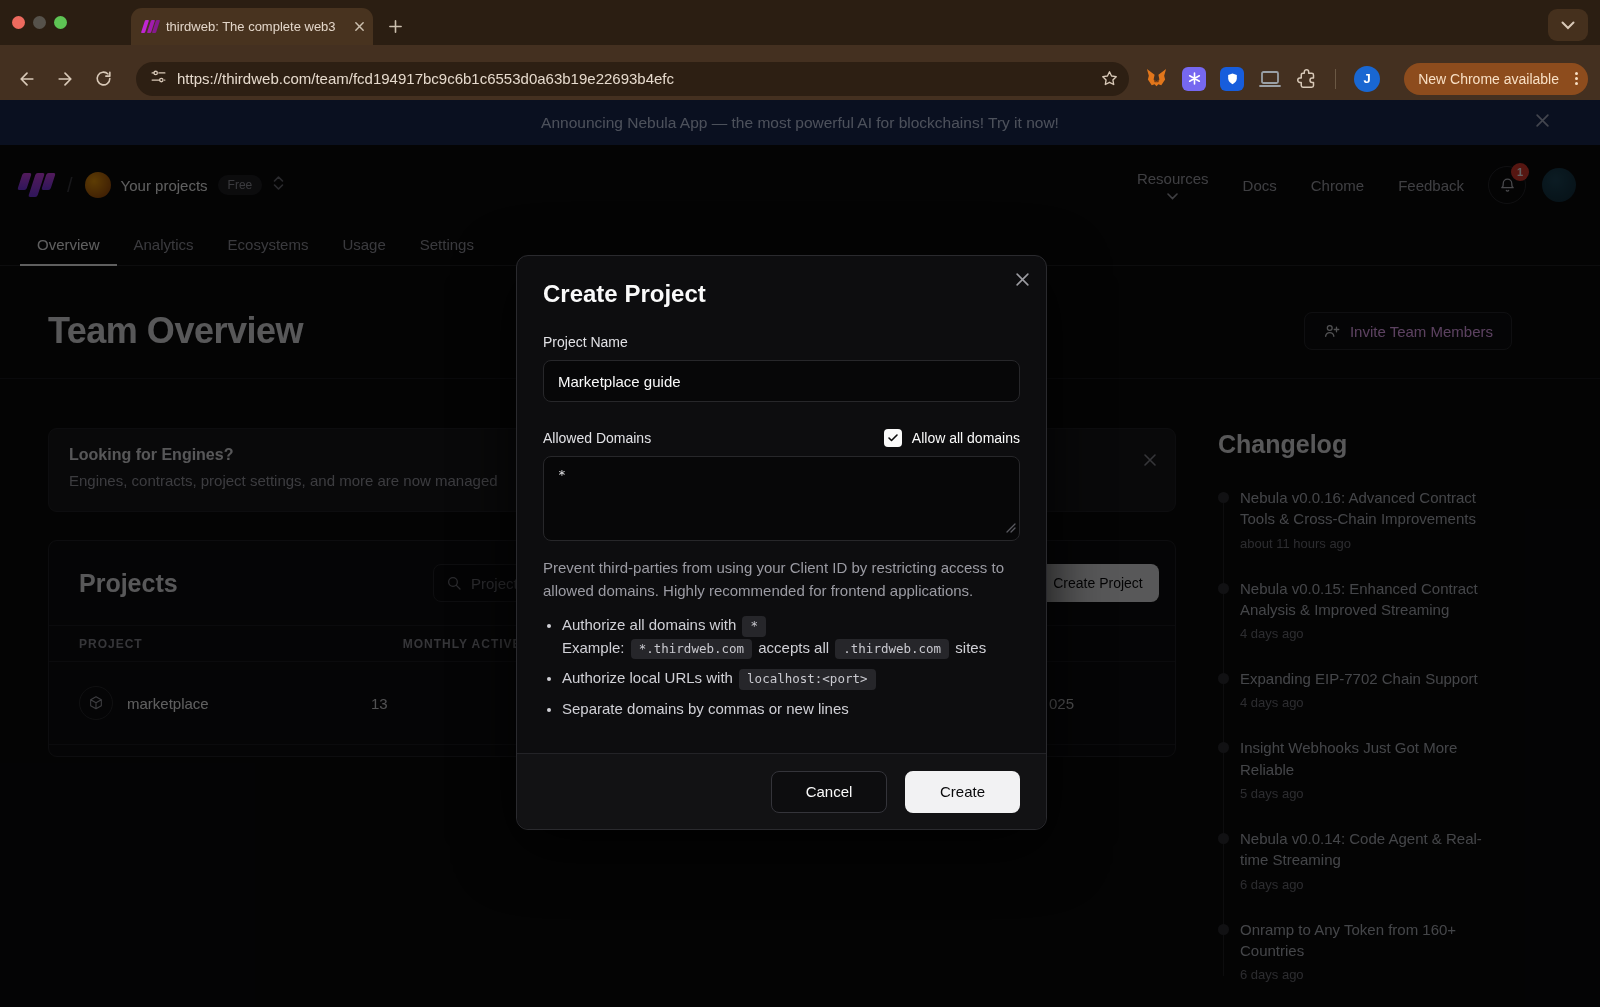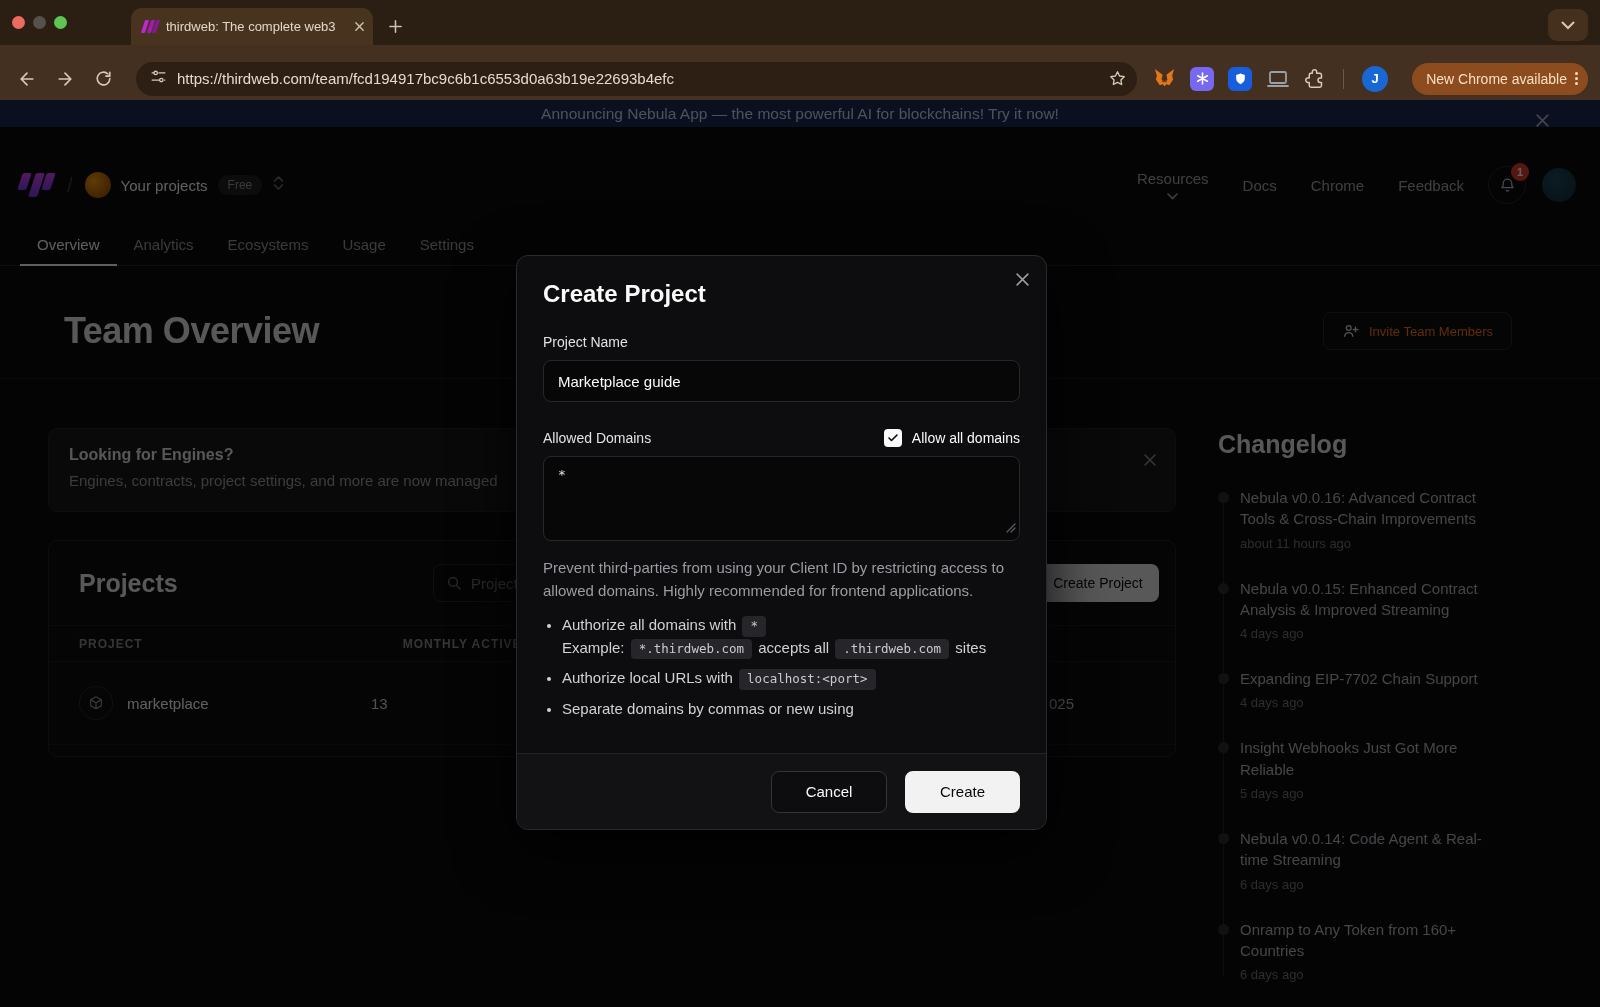--- a/index.html
+++ b/index.html
@@ -20,28 +20,28 @@
   .newtab-btn { width:28px; height:28px; margin:0 0 5px 8px; border-radius:6px; }
   .tabsearch-btn { position:absolute; right:12px; top:9px; width:40px; height:32px; background:#45301d; border-radius:9px; }
   .toolbar { position:absolute; top:45px; left:0; right:0; height:55px; background:#443020; display:flex; align-items:center; padding:12px 12px 0 10px; }
   .nav-ico { width:34px; height:34px; border-radius:50%; margin-right:4px; }
   .urlbar { flex:1; height:34px; margin:0 10px 0 12px; background:#2d1f13; border-radius:17px; display:flex; align-items:center; padding:0 10px 0 14px; }
   .url-text { flex:1; margin-left:10px; font-size:15px; color:#e6dacd; white-space:nowrap; overflow:hidden; }
   .ext-row { display:flex; align-items:center; gap:14px; margin-left:6px; }
   .ext-sq { width:24px; height:24px; border-radius:6px; display:flex; align-items:center; justify-content:center; }
   .tb-sep { width:1px; height:20px; background:#6b5844; margin:0 4px; }
   .profile-j { width:26px; height:26px; border-radius:50%; background:#1967d2; color:#fff; font-size:13px; font-weight:700; display:flex; align-items:center; justify-content:center; }
-  .update-pill { height:32px; margin-left:10px; background:#8d4c1d; border:none; border-radius:16px; display:flex; align-items:center; gap:8px; padding:0 10px 0 14px; cursor:pointer; }
+  .update-pill { height:32px; margin-left:10px; background:#8d4c1d; border:none; border-radius:16px; display:flex; align-items:center; gap:16px; padding:0 10px 0 14px; cursor:pointer; }
   .update-pill span { color:#f8dfc4; font-size:14px; }
   .vdots { display:flex; flex-direction:column; gap:2px; }
   .vdots i { width:3px; height:3px; border-radius:50%; background:#f8dfc4; }
 
   
   .page { position:absolute; top:100px; left:0; right:0; bottom:0; background:#0b0b0c; }
-  .announce { position:absolute; top:0; left:0; right:0; height:27px; background:#1c2a55; display:flex; align-items:center; justify-content:center; }
+  .announce { position:absolute; top:0; left:0; right:0; height:45px; background:#1c2a55; display:flex; align-items:center; justify-content:center; }
   .announce-text { color:#c9d4ef; font-size:15.5px; }
   .announce-x { position:absolute; right:50px; top:13px; }
 
   .site-header { position:absolute; top:58px; left:0; right:0; height:54px; display:flex; align-items:center; padding:0 24px 0 20px; }
   .tw-logo { display:flex; gap:3px; align-items:center; margin-right:14px; }
   .tw-bar { width:9px; height:24px; border-radius:2px; transform:skewX(-18deg); background:linear-gradient(180deg,#d946ef,#7c3aed); }
   .tw-bar.s { height:17px; align-self:flex-start; }
   .crumb-slash { color:#3f3f46; font-size:20px; margin:0 12px 0 0; }
   .team-avatar { width:26px; height:26px; border-radius:50%; background:radial-gradient(circle at 35% 35%, #f59e0b, #92400e); margin-right:10px; }
   .team-name { color:#fafafa; font-size:15px; margin-right:10px; }
@@ -51,22 +51,22 @@
   .hdr-link { color:#a7a7af; font-size:15px; background:none; border:none; cursor:pointer; display:flex; align-items:center; gap:6px;flex-direction:column; }
   .bell-wrap { position:relative; width:38px; height:38px; border:1px solid #2a2a2e; border-radius:50%; display:flex; align-items:center; justify-content:center; margin-right:16px; }
   .bell-badge { position:absolute; top:-4px; right:-4px; min-width:18px; height:18px; background:#e33b2e; border-radius:9px; color:#fff; font-size:11px; font-weight:700; display:flex; align-items:center; justify-content:center; padding:0 5px; }
   .user-avatar { width:34px; height:34px; border-radius:50%; background:radial-gradient(circle at 40% 35%, #1f4a5e, #102c3a); }
 
   .team-tabs { position:absolute; top:124px; left:0; right:0; height:42px; display:flex; padding:0 20px; border-bottom:1px solid #222226; }
   .ttab { position:relative; display:flex; align-items:center; padding:0 17px; font-size:15px; color:#9a9aa3; background:none; border:none; cursor:pointer; }
   .ttab.active { color:#fafafa; }
   .ttab.active::after { content:""; position:absolute; left:0; right:0; bottom:-1px; height:2px; background:#fafafa; }
 
-  .page-title { position:absolute; top:210px; left:64px; font-size:36px; font-weight:700; letter-spacing:-0.5px; color:#e7e7ea; }
-  .invite-btn { position:absolute; top:212px; right:88px; height:38px; display:flex; align-items:center; gap:9px; padding:0 18px; background:rgba(255,255,255,0.02); border:1px solid #29292e; border-radius:8px; color:#f97316; font-size:13px; cursor:pointer; }
+  .page-title { position:absolute; top:210px; left:48px; font-size:36px; font-weight:700; letter-spacing:-0.5px; color:#e7e7ea; }
+  .invite-btn { position:absolute; top:212px; right:88px; height:38px; display:flex; align-items:center; gap:9px; padding:0 18px; background:rgba(255,255,255,0.02); border:1px solid #29292e; border-radius:8px; color:#f0abfc; font-size:15px; cursor:pointer; }
   .hr-1 { position:absolute; top:278px; left:0; right:0; height:1px; background:#1c1c20; }
 
   .engines-card { position:absolute; top:328px; left:48px; width:1128px; height:84px; background:#18181c; border:1px solid #242428; border-radius:9px; padding:17px 20px; }
   .engines-title { color:#e4e4e8; font-size:16px; font-weight:700; margin-bottom:8px; }
   .engines-desc { color:#9d9da6; font-size:15px; }
   .engines-x { position:absolute; top:24px; right:18px; }
 
   .projects-card { position:absolute; top:440px; left:48px; width:1128px; height:217px; background:#0e0e10; border:1px solid #242428; border-radius:9px; }
   .projects-head { position:relative; height:84px; display:flex; align-items:center; padding:0 30px; }
   .projects-heading { font-size:25px; font-weight:700; color:#e7e7ea; }
@@ -416,21 +416,21 @@
             <span class="chip">*.thirdweb.com</span>
             <span>accepts all</span>
             <span class="chip">.thirdweb.com</span>
             <span>sites</span>
           </li>
           <li>
             <span>Authorize local URLs with</span>
             <span class="chip">localhost:&lt;port&gt;</span>
           </li>
           <li>
-            <span>Separate domains by commas or new using</span>
+            <span>Separate domains by commas or new lines</span>
           </li>
         </ul>
       </div>
       <div class="modal-footer">
         <button class="btn-cancel">Cancel</button>
         <button class="btn-create">Create</button>
       </div>
     </div>
 
   </div>

